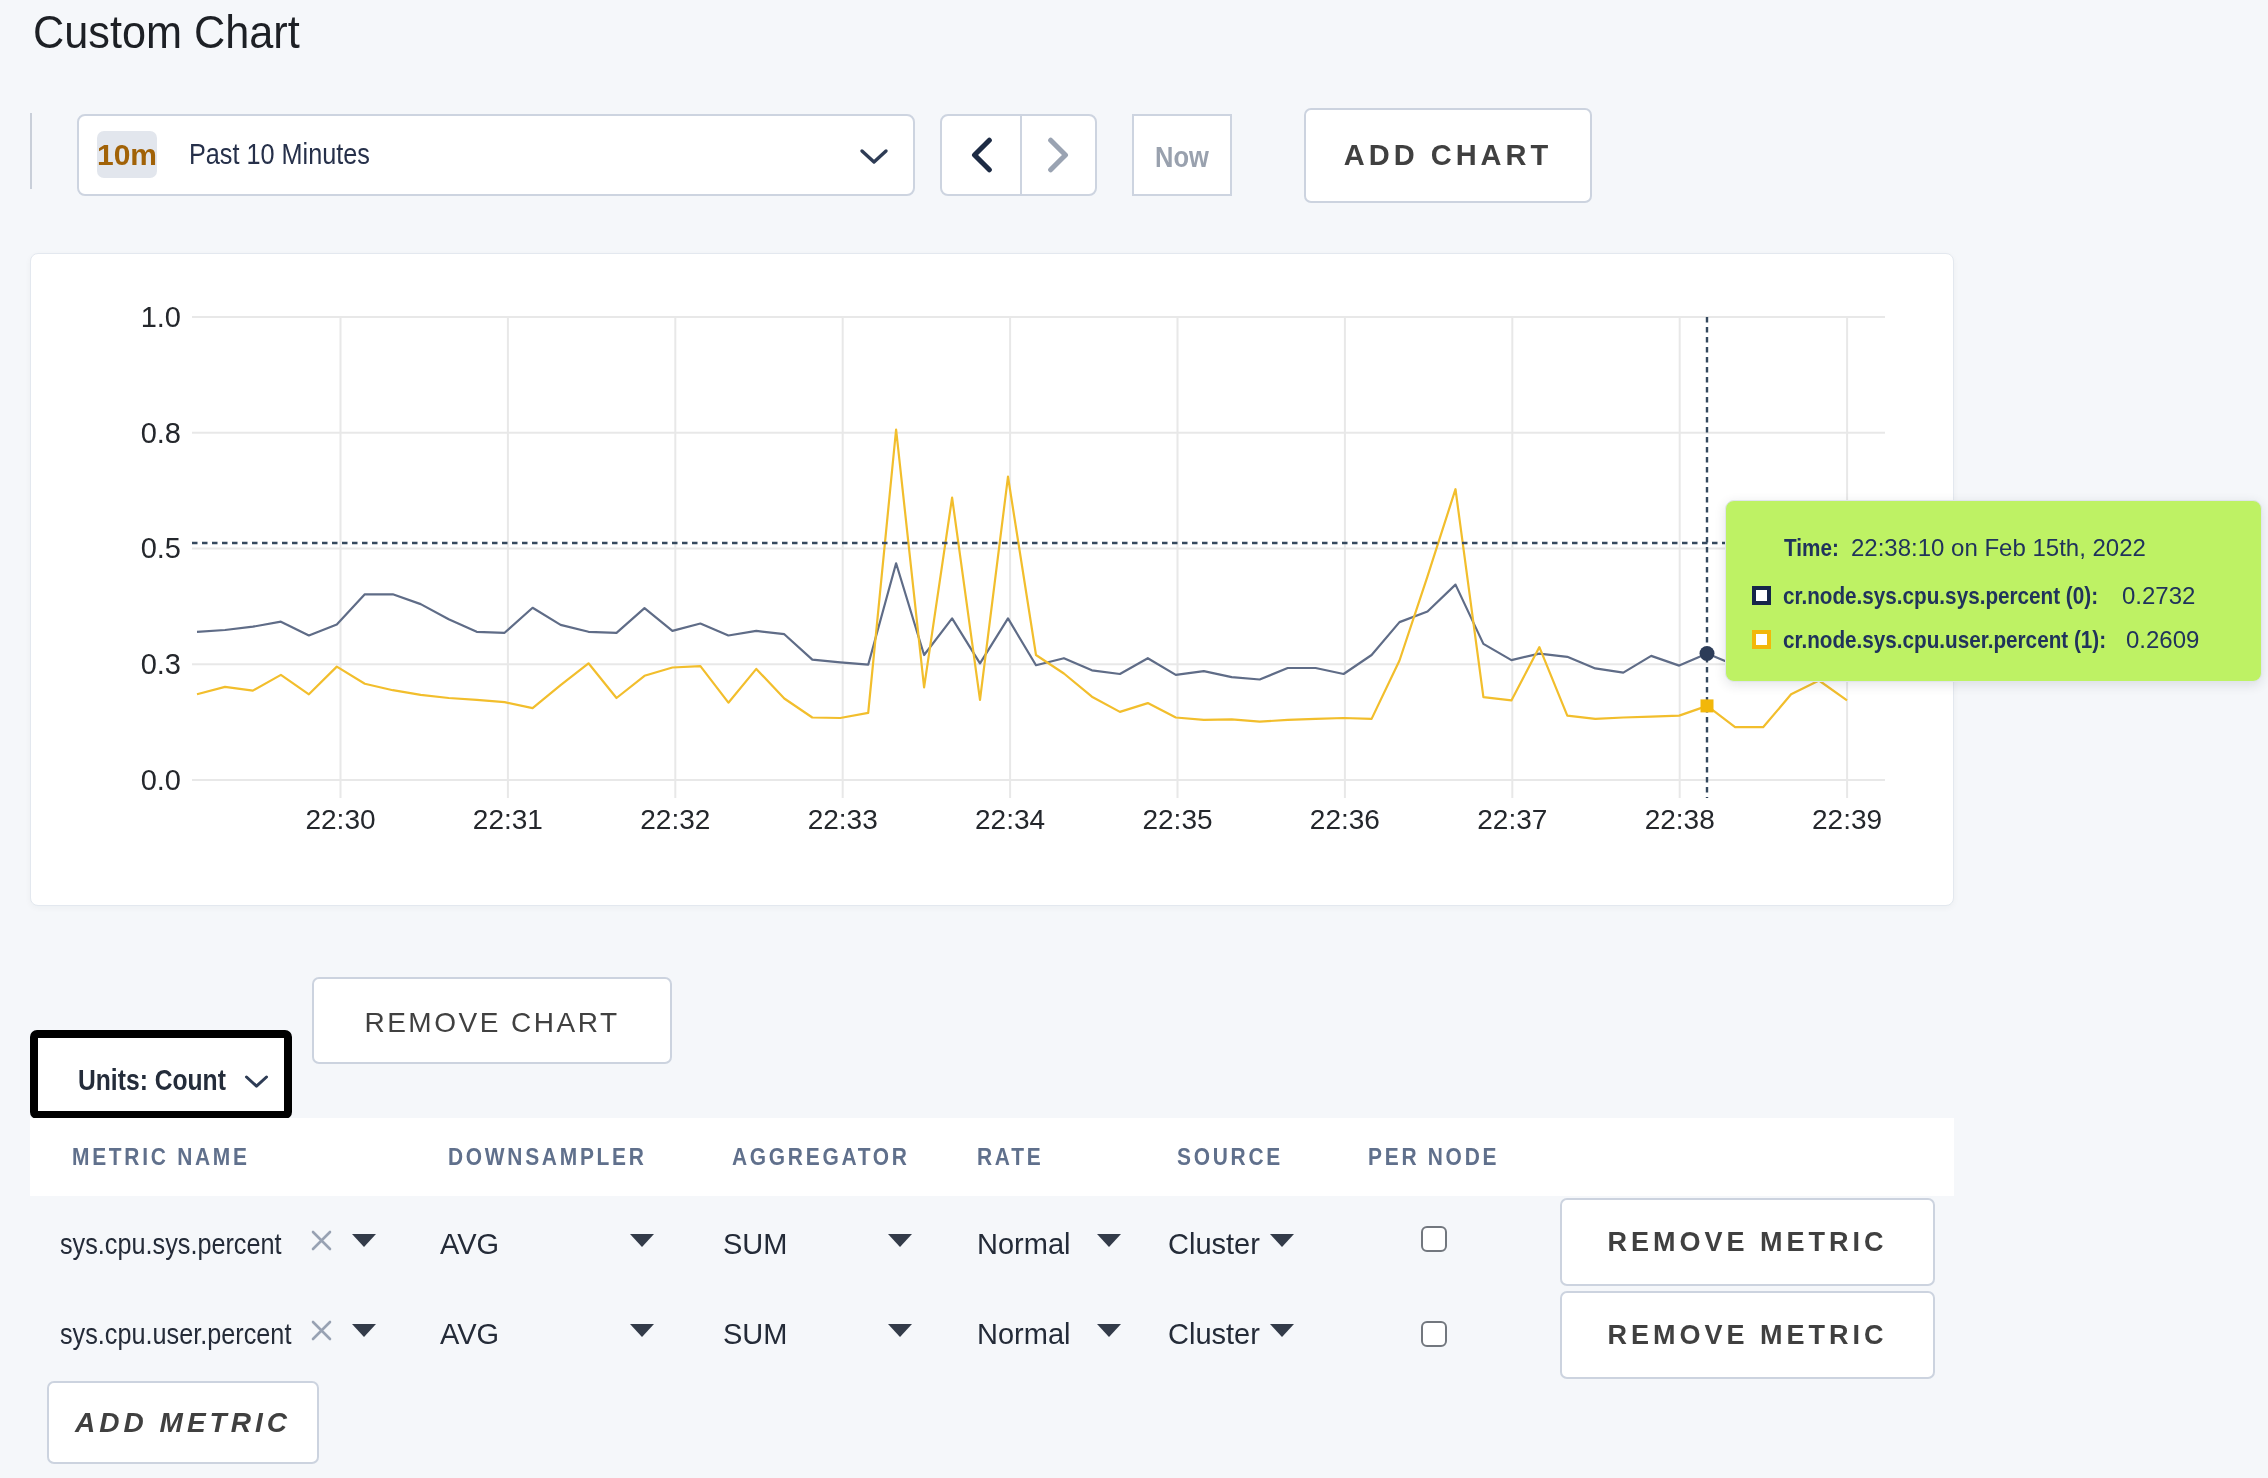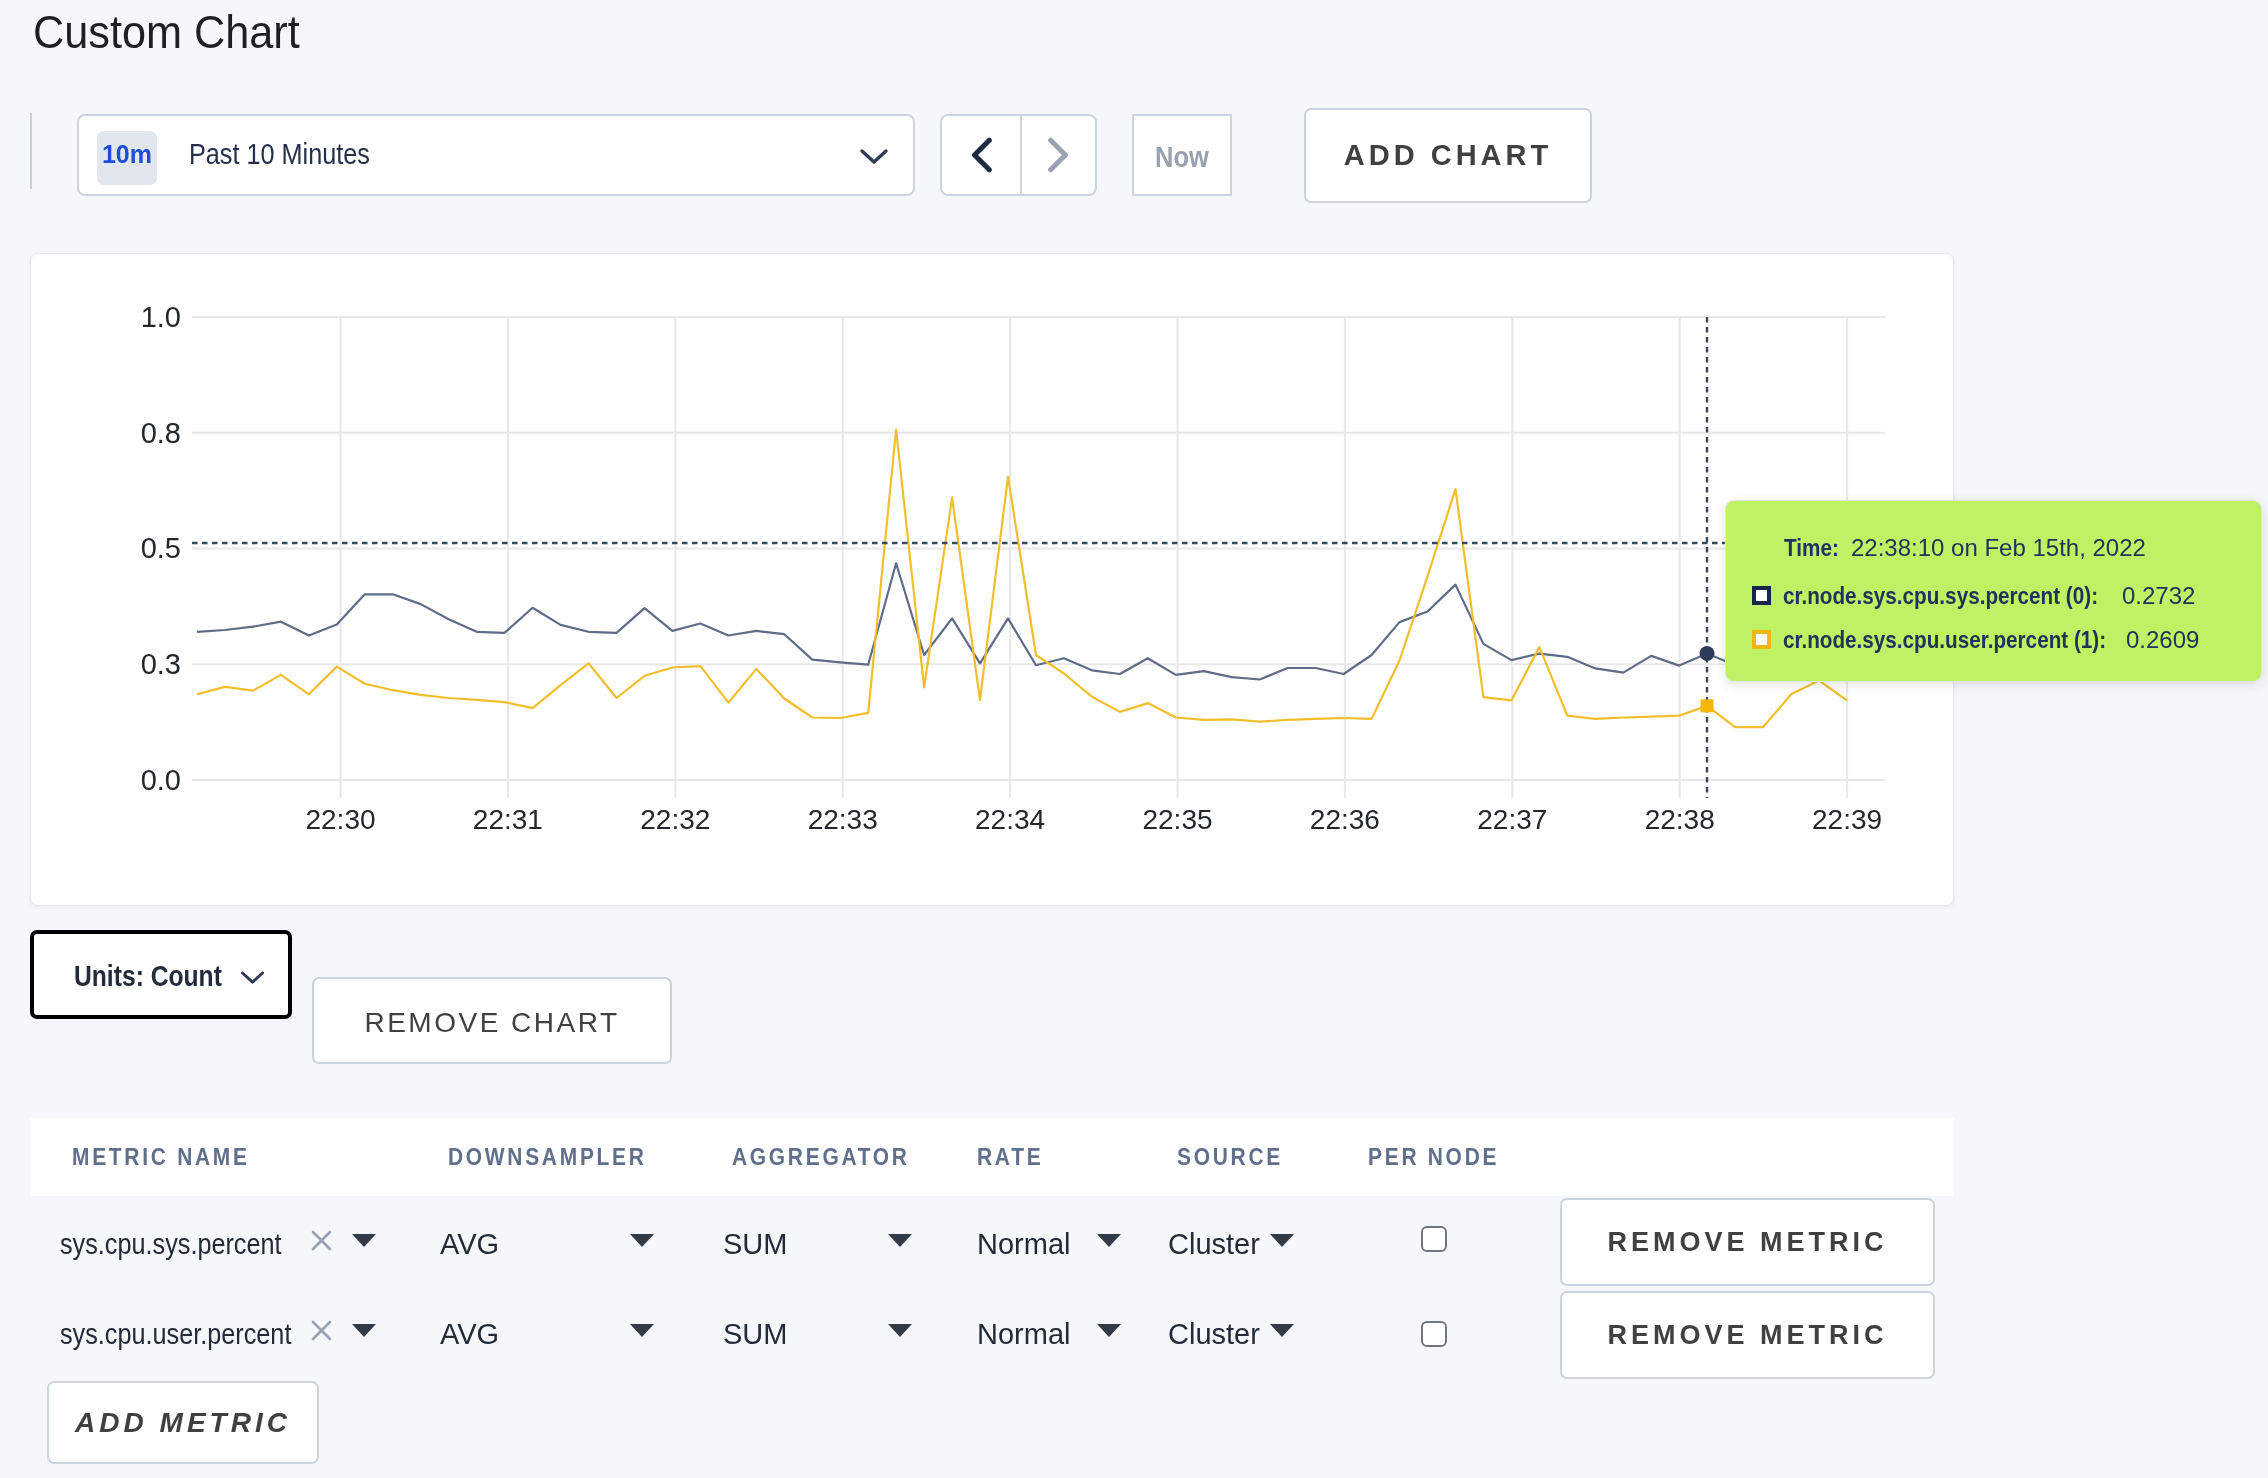--- a/index.html
+++ b/index.html
@@ -6,21 +6,21 @@
 .btn { position:absolute; background:#fff; border:2px solid #ccd3df; border-radius:7px; color:#404040; text-align:center; }
 .nr87 { transform:scaleX(0.87); transform-origin:0 50%; white-space:pre; }
 .nr91 { transform:scaleX(0.91); transform-origin:0 50%; white-space:pre; }
 .nr885 { transform:scaleX(0.862); transform-origin:0 50%; white-space:pre; }
 </style></head>
 <body>
 <div class="abs" style="left:33px;top:5px;font-size:46px;color:#1d2025;transform:scaleX(0.94);transform-origin:0 0;">Custom Chart</div>
 
 <div class="abs" style="left:30px;top:113px;width:2px;height:76px;background:#c9cfd9"></div>
 <div class="abs" style="left:77px;top:114px;width:838px;height:82px;background:#fff;border:2px solid #cdd4e0;border-radius:8px;">
-  <div class="abs" style="left:18px;top:15px;width:60px;height:54px;background:#e2e6ed;border-radius:7px;text-align:center;line-height:47px;font-size:25px;font-weight:bold;color:#1d4ed8;">10m</div>
+  <div class="abs" style="left:18px;top:15px;width:60px;height:47px;background:#e2e6ed;border-radius:7px;text-align:center;line-height:47px;font-size:30px;font-weight:bold;color:#a16207;">10m</div>
   <div class="abs nr87" style="left:110px;top:22px;font-size:29px;color:#26304a;">Past 10 Minutes</div>
   <svg width="30" height="18" viewBox="0 0 30 18" style="position:absolute;right:24px;top:32px">
       <path d="M3 3 L15 14 L27 3" fill="none" stroke="#2e3c55" stroke-width="3.4" stroke-linecap="round" stroke-linejoin="round"></path>
     </svg>
 </div>
 <div class="abs" style="left:940px;top:114px;width:157px;height:82px;background:#fff;border:2px solid #cdd4e0;border-radius:8px;">
   <div class="abs" style="left:0;top:0;width:78px;height:78px;display:flex;align-items:center;justify-content:center;">
       <svg width="24" height="36" viewBox="0 0 26 38">
         <path d="M22 3 L6 19 L22 35" fill="none" stroke="#1d2b44" stroke-width="5.5" stroke-linecap="round" stroke-linejoin="round"></path>
       </svg>
@@ -82,21 +82,21 @@
   <div class="abs nr885" style="left:58px;top:33px;font-weight:bold;">Time:</div>
   <div class="abs" style="left:125px;top:33px;">22:38:10 on Feb 15th, 2022</div>
   <div class="abs" style="left:26px;top:85px;width:19px;height:19px;border:4px solid #16254a;background:#fff;"></div>
   <div class="abs nr885" style="left:57px;top:81px;font-weight:bold;">cr.node.sys.cpu.sys.percent (0):</div>
   <div class="abs" style="left:396px;top:81px;">0.2732</div>
   <div class="abs" style="left:26px;top:129px;width:19px;height:19px;border:4px solid #f2b70a;background:#fff;"></div>
   <div class="abs nr885" style="left:57px;top:125px;font-weight:bold;">cr.node.sys.cpu.user.percent (1):</div>
   <div class="abs" style="left:400px;top:125px;">0.2609</div>
 </div>
 
-<div class="abs" style="left:30px;top:930px;width:262px;height:89px;background:#fff;border:4px solid #000000;border-radius:7px;">
+<div class="abs" style="left:30px;top:1030px;width:262px;height:89px;background:#fff;border:8px solid #000000;border-radius:7px;">
   <div class="abs" style="left:40px;top:26px;font-size:29px;font-weight:bold;color:#242c3a;transform:scaleX(0.85);transform-origin:0 0;white-space:pre;">Units: Count</div>
   <svg width="25" height="16" viewBox="0 0 30 18" style="position:absolute;left:206px;top:36px">
       <path d="M3 3 L15 14 L27 3" fill="none" stroke="#2e3c55" stroke-width="3.6" stroke-linecap="round" stroke-linejoin="round"></path>
     </svg>
 </div>
 <div class="btn" style="left:312px;top:977px;width:360px;height:87px;line-height:87px;font-size:28px;font-weight:normal;letter-spacing:2.5px;">REMOVE CHART</div>
 
 <div class="abs" style="left:30px;top:1118px;width:1924px;height:78px;background:#fff;"></div>
 <div class="abs nr91" style="left:72px;top:1144px;font-size:23px;letter-spacing:3px;color:#60708c;font-weight:bold;">METRIC NAME</div>
 <div class="abs nr91" style="left:448px;top:1144px;font-size:23px;letter-spacing:3px;color:#60708c;font-weight:bold;">DOWNSAMPLER</div>

